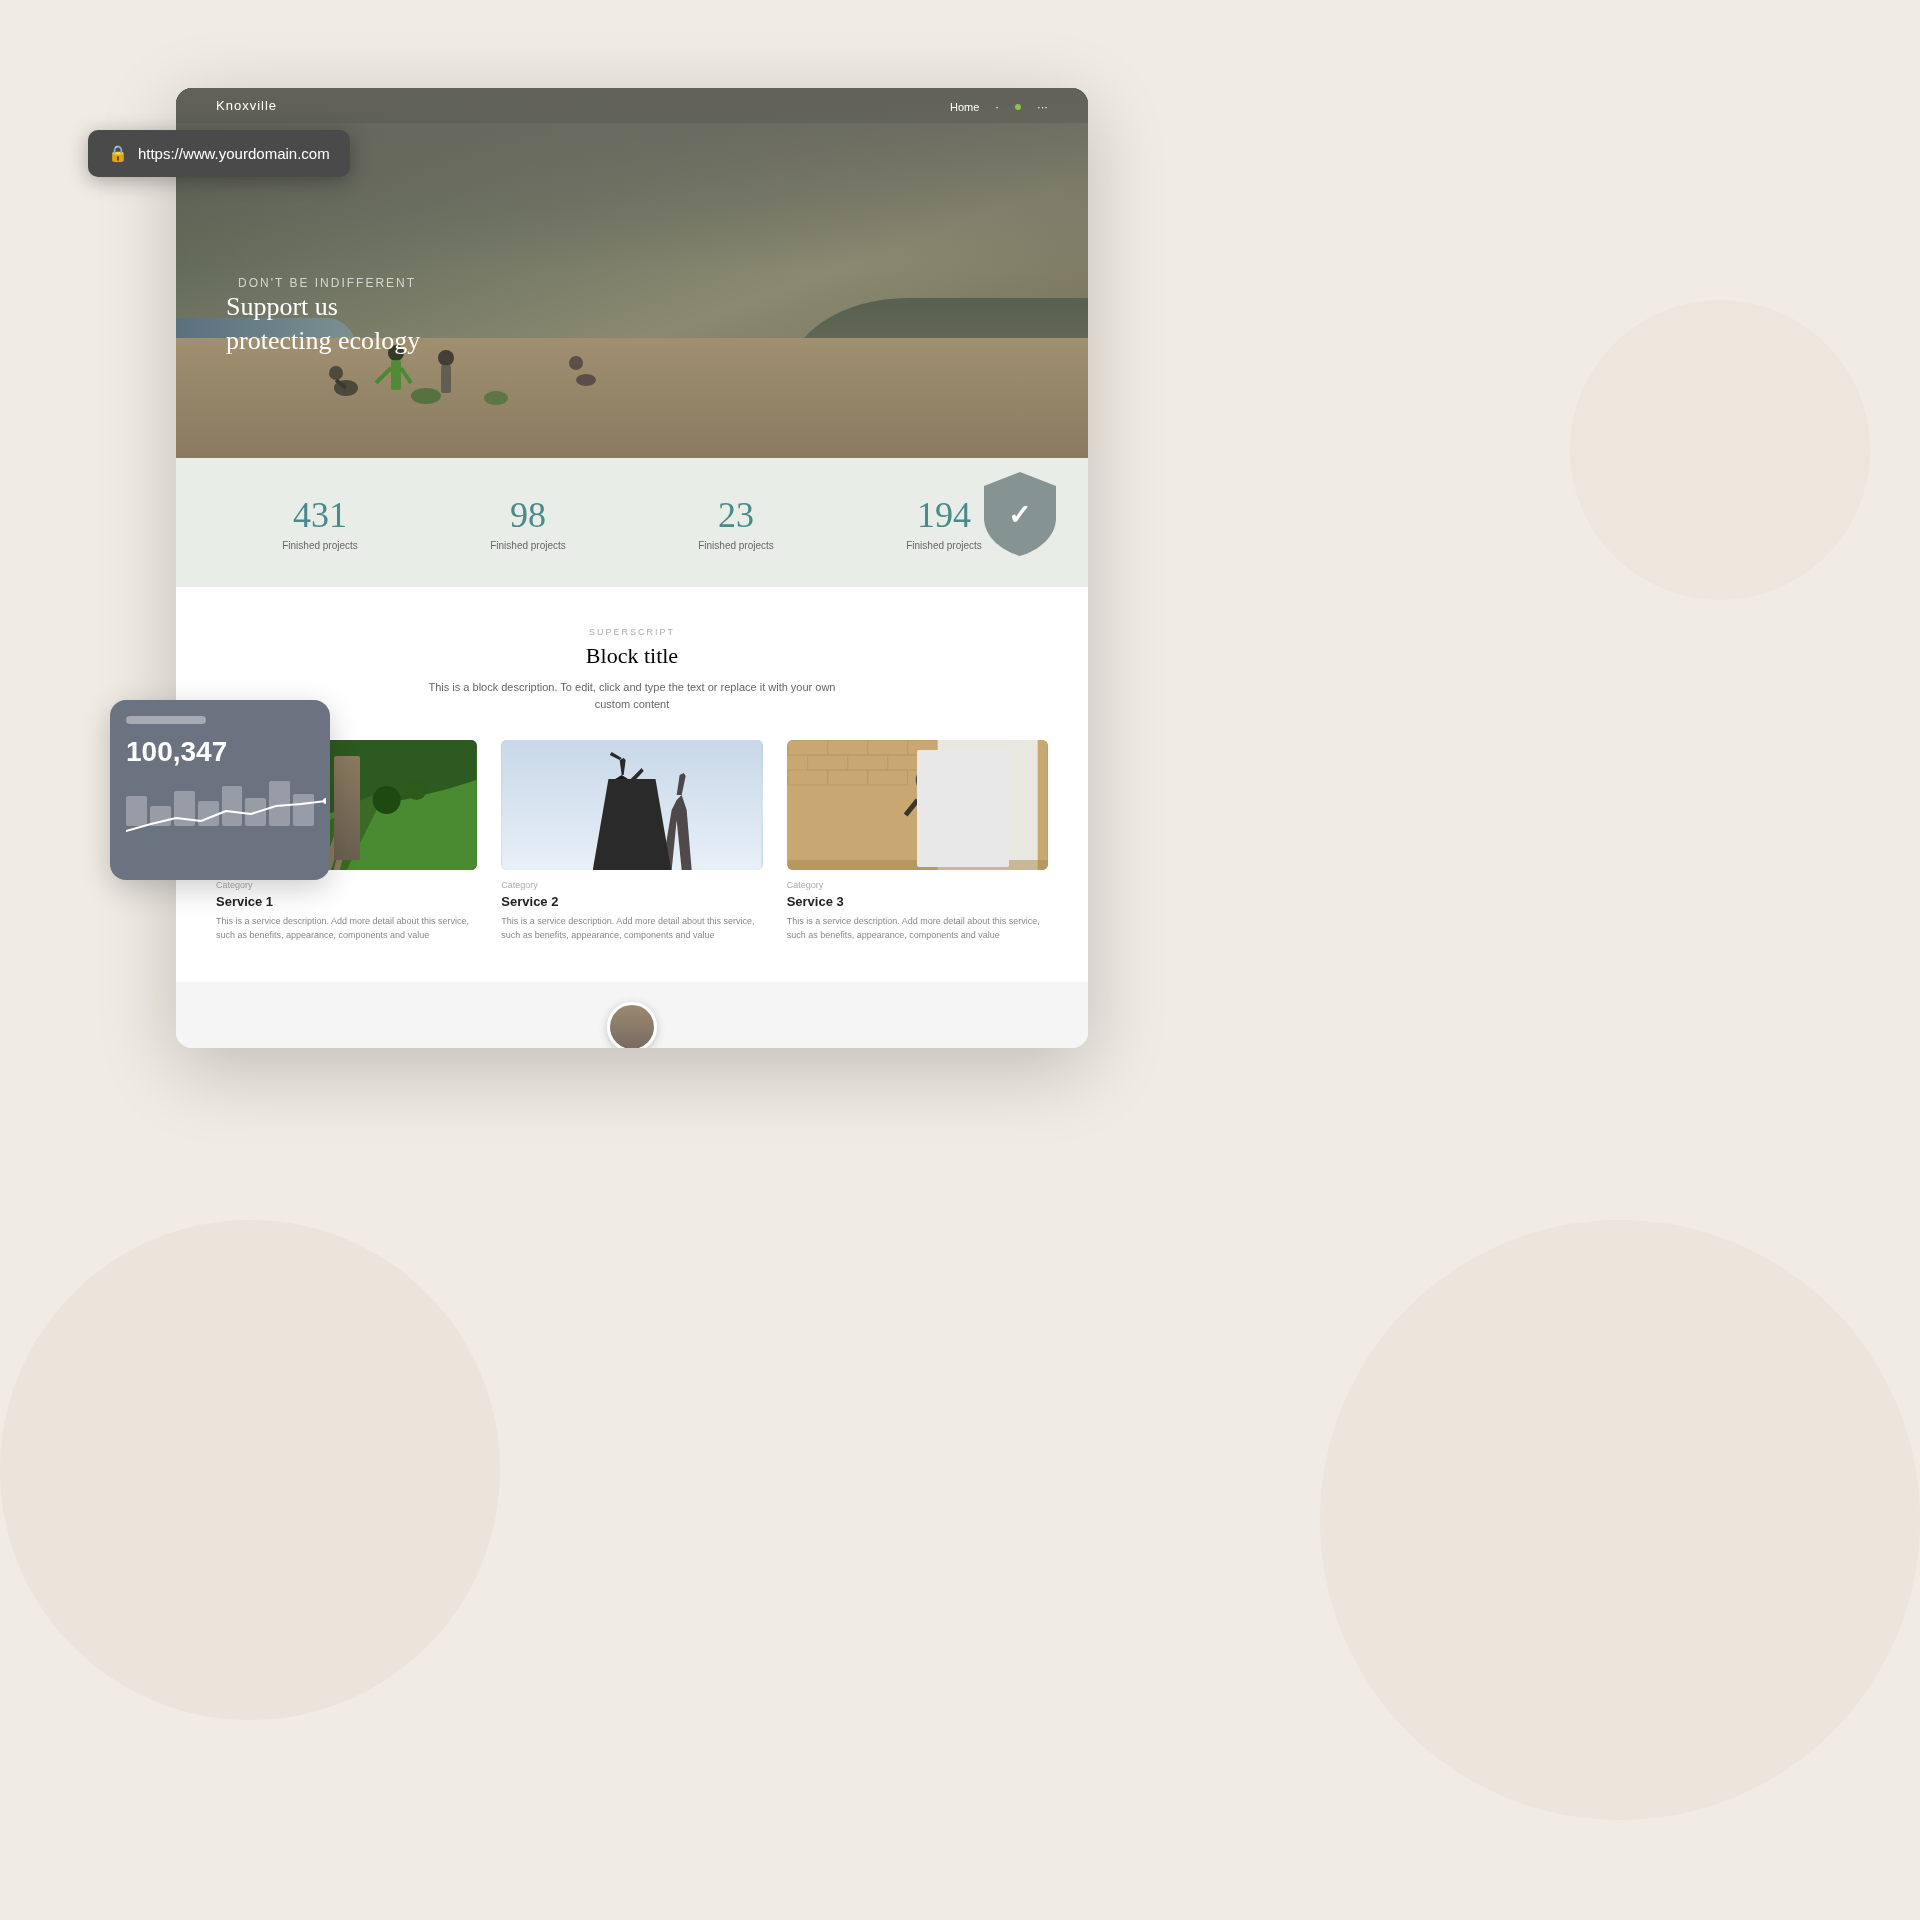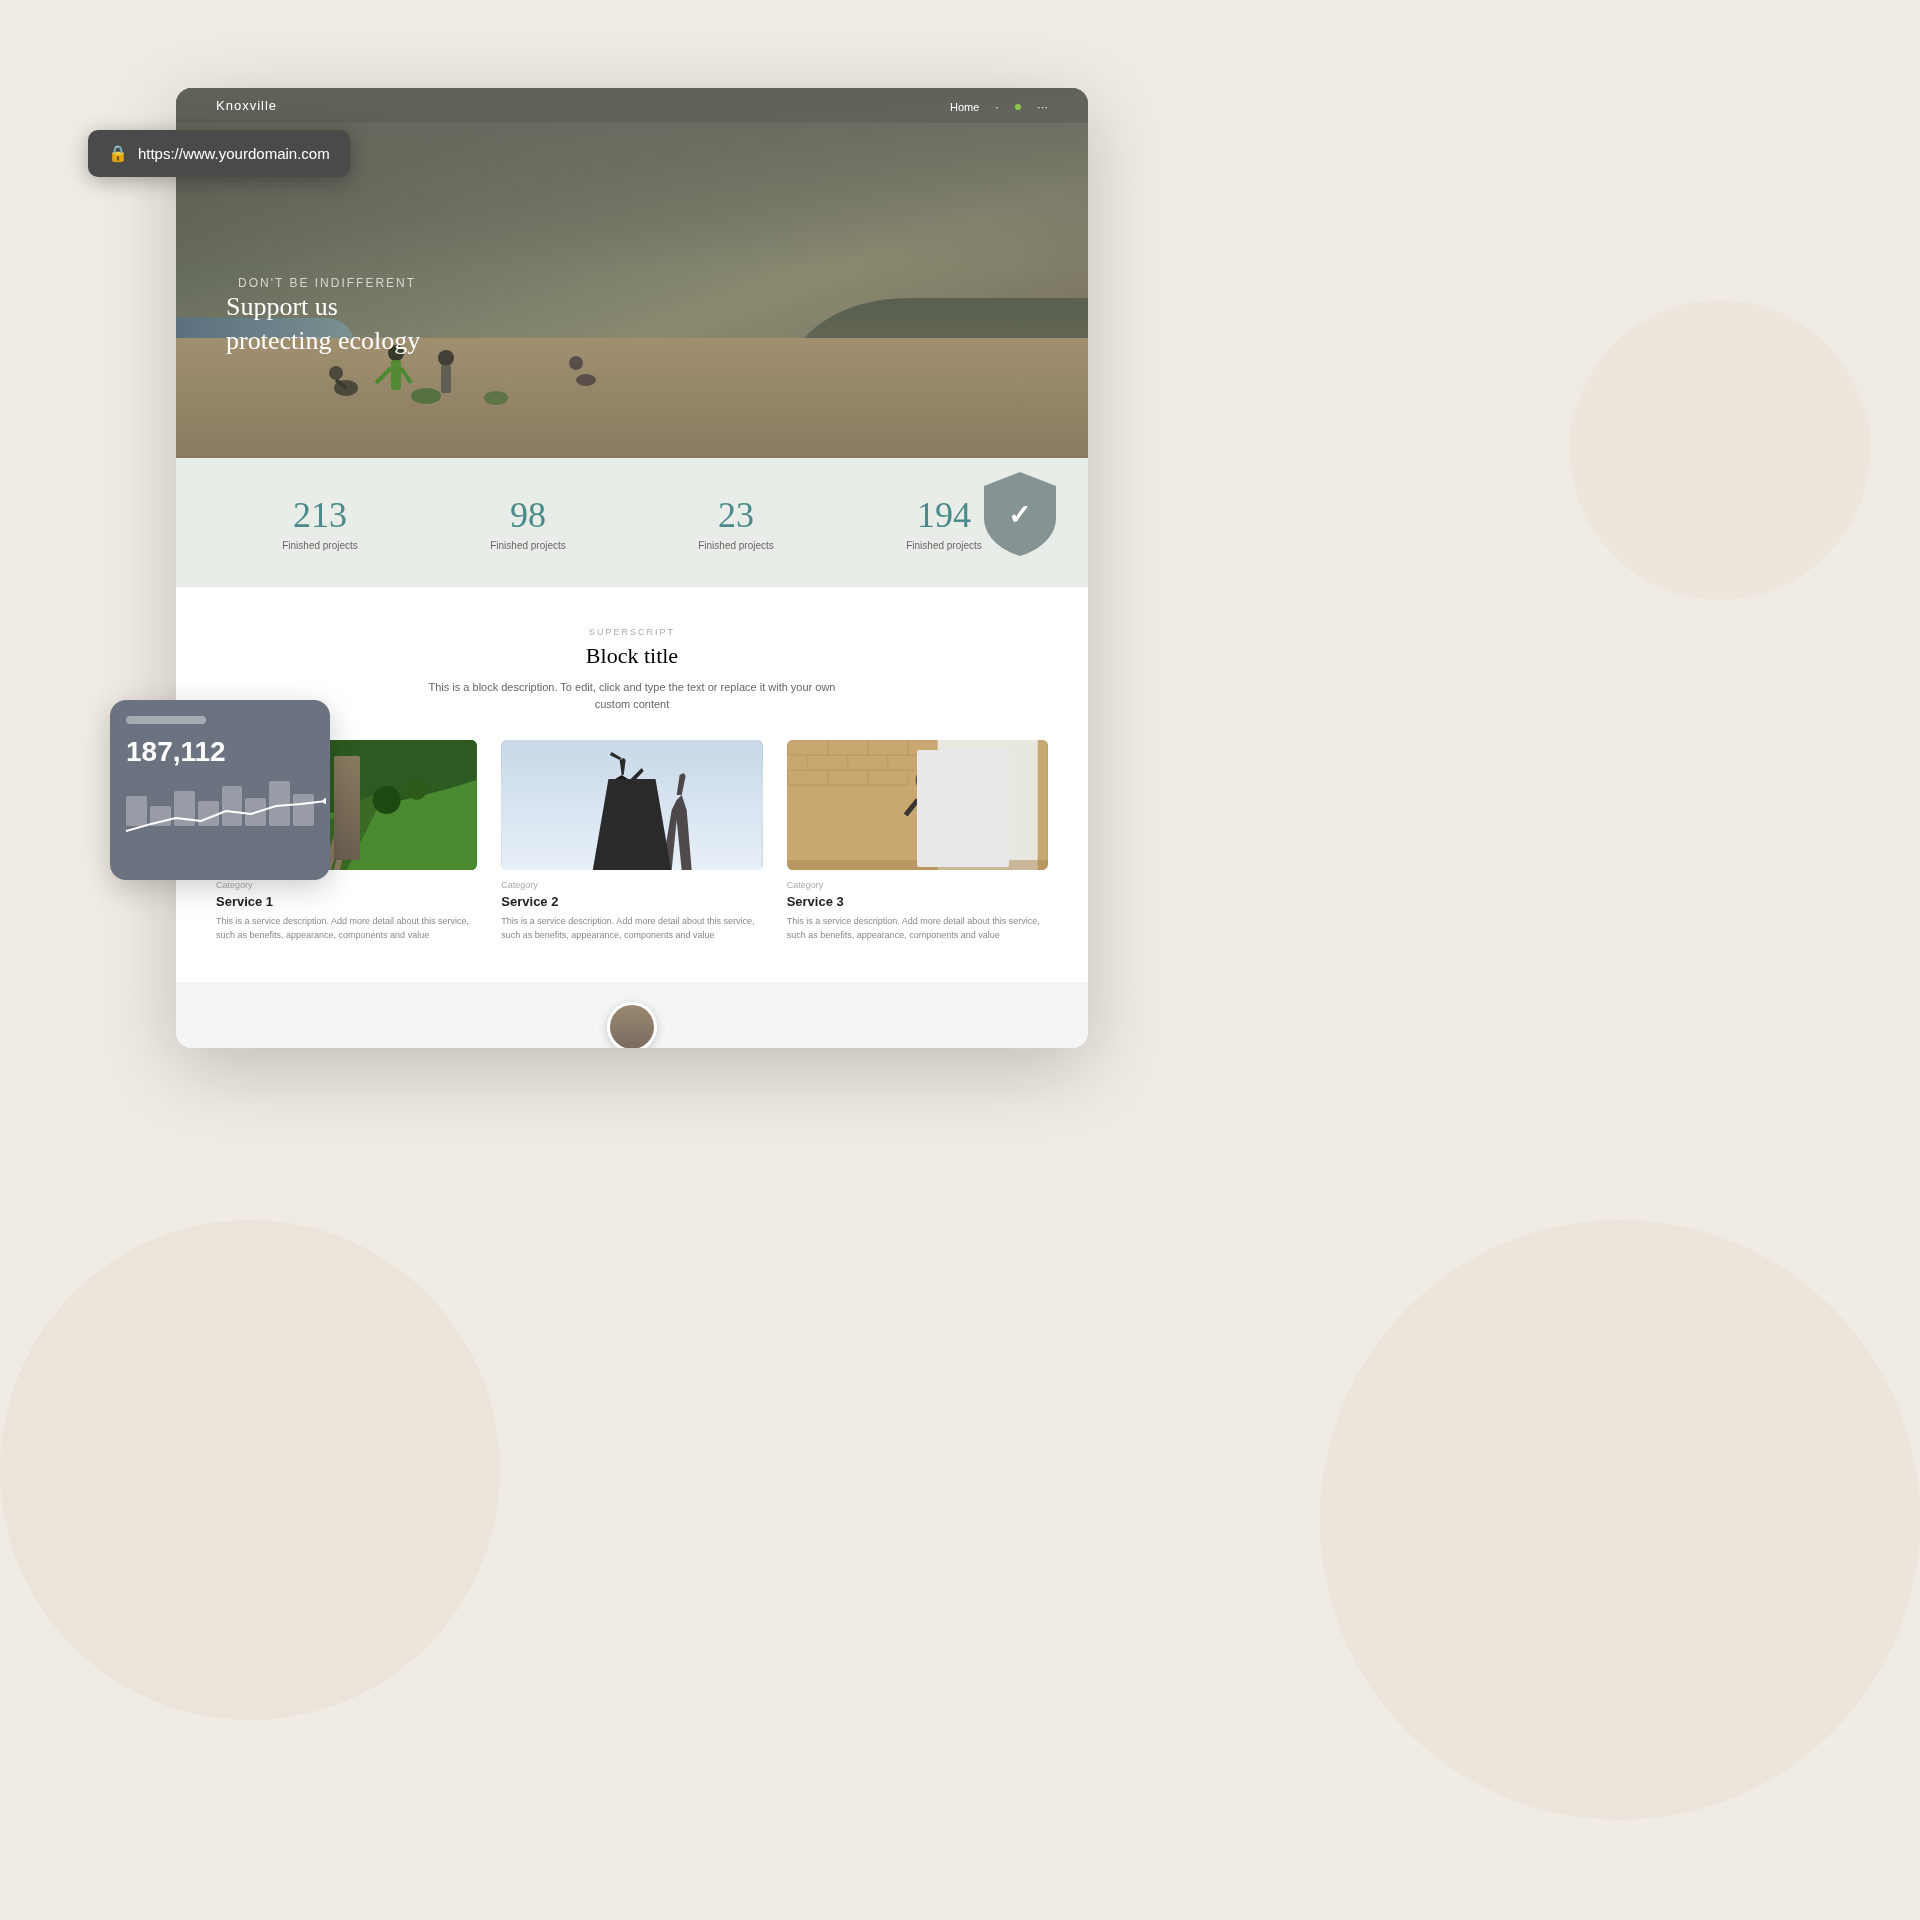--- a/index.html
+++ b/index.html
@@ -431,21 +431,21 @@
 
 <div class="shield-badge">
   <svg viewBox="0 0 80 90" xmlns="http://www.w3.org/2000/svg">
     <path d="M40 4 L76 18 L76 50 C76 68 60 82 40 88 C20 82 4 68 4 50 L4 18 Z" fill="#7a8a8a" opacity="0.9"></path>
     <text x="40" y="56" text-anchor="middle" fill="white" font-size="28" font-weight="bold">✓</text>
   </svg>
 </div>
 
 <div class="analytics-card">
   <div class="card-bar"></div>
-  <div class="card-number">187,112</div>
+  <div class="card-number">100,347</div>
   <div class="chart-area">
     <div class="chart-bars">
       <div class="chart-bar" style="height:30px"></div>
       <div class="chart-bar" style="height:20px"></div>
       <div class="chart-bar" style="height:35px"></div>
       <div class="chart-bar" style="height:25px"></div>
       <div class="chart-bar" style="height:40px"></div>
       <div class="chart-bar" style="height:28px"></div>
       <div class="chart-bar" style="height:45px"></div>
       <div class="chart-bar" style="height:32px"></div>
@@ -506,21 +506,21 @@
         <div class="hero-superscript">DON'T BE INDIFFERENT</div>
         <div class="hero-title">
           <span>Support us</span><br>
           <span>protecting ecology</span>
         </div>
       </div>
     </div>
 
     <div class="stats-section">
       <div class="stat-item">
-        <div class="stat-number">213</div>
+        <div class="stat-number">431</div>
         <div class="stat-label">Finished projects</div>
       </div>
       <div class="stat-item">
         <div class="stat-number">98</div>
         <div class="stat-label">Finished projects</div>
       </div>
       <div class="stat-item">
         <div class="stat-number">23</div>
         <div class="stat-label">Finished projects</div>
       </div>

